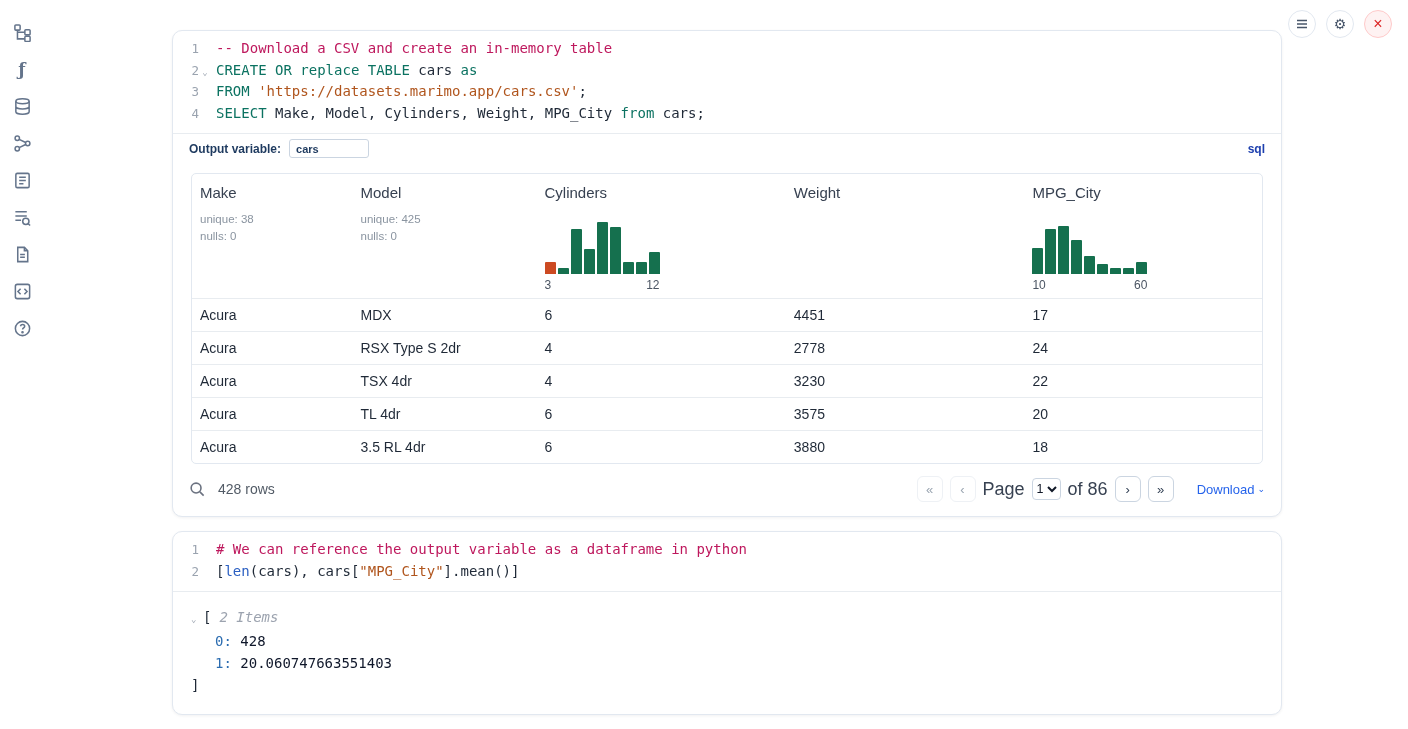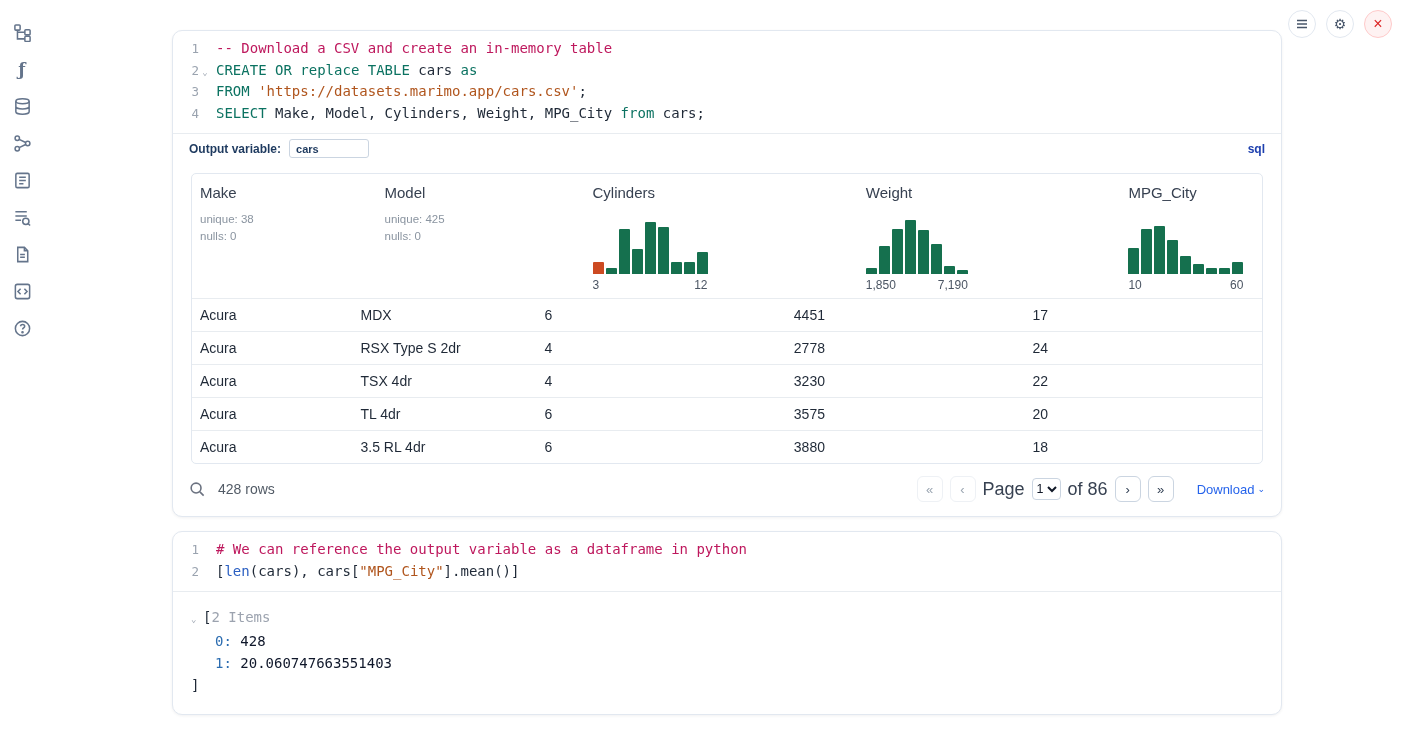--- a/index.html
+++ b/index.html
@@ -32,21 +32,21 @@
 
   
   .ov-row { display:flex; align-items:center; gap:8px; border-top:1px solid #e8ecf0; padding:5px 16px; }
   .ov-label { font-size:12px; font-weight:bold; color:#1e3a5f; }
   .ov-input { width:80px; height:19px; border:1px solid #cbd5e1; border-radius:3px; font-size:11px; font-weight:bold; color:#1e3a5f; padding:0 6px; font-family:"Liberation Sans", sans-serif; }
   .lang-badge { margin-left:auto; font-size:12px; font-weight:bold; color:#1e40af; }
 
   
   .table-wrap { margin:10px 18px 0 18px; border:1px solid #e2e8f0; border-radius:5px; overflow:hidden; }
   .grid-cols { display:grid; grid-template-columns:15% 17.2% 23.3% 22.3% 22.2%; }
-  .table-head { height:124px;gap:24px; }
+  .table-head { height:124px; }
   .th { padding:10px 8px 6px 8px; display:flex; flex-direction:column; justify-content:space-between; }
   .col-name { font-size:15px; font-weight:500; color:#374151; }
   .col-stats { font-size:11.5px; color:#8a94a0; line-height:16.5px; margin-top:10px; flex:1; }
   .hist-wrap { margin-top:4px; }
   .hist { display:flex; align-items:flex-end; gap:2px; height:56px; }
   .bar { width:11px; background:#15704e; border-radius:1px 1px 0 0; }
   .bar-orange { background:#cc4a22; }
   .hist-labels { display:flex; justify-content:space-between; font-size:12px; color:#4b5563; margin-top:4px; width:115px; }
   .tr { height:33px; align-items:center; border-top:1px solid #e8ecf0; cursor:default; }
   .td { font-size:14px; color:#1f2937; padding:0 8px; white-space:nowrap; }
@@ -61,21 +61,21 @@
   .pg-text { font-size:18px; color:#374151; }
   .page-select { height:22px; border:1px solid #cbd5e1; border-radius:4px; font-size:12.5px; color:#111827; background:#fff; }
   .download-link { margin-left:16px; font-size:13px; color:#2563eb; cursor:pointer; display:inline-flex; align-items:center; gap:3px; }
   .download-link .chev { font-size:9px; }
 
   
   .py-output { border-top:1px solid #e8ecf0; padding:14px 0 18px 0; font-family:"DejaVu Sans Mono", monospace; font-size:14px; }
   .tree-line { line-height:22px; padding-left:18px; display:flex; align-items:baseline; }
   .tree-chevron { color:#9aa3af; font-size:9px; width:12px; display:inline-block; }
   .tree-bracket { color:#1f2937; }
-  .items-label { color:#9ca3af; }
+  .items-label { color:#9ca3af; font-style:italic; margin-left:8px; }
   .tree-entry { line-height:22px; padding-left:42px; }
   .tree-key { color:#2b6cb0; }
   .tree-val { color:#0f172a; }
   .tree-close { padding-left:18px; line-height:22px; color:#1f2937; }
 
   .search-icon { color:#6b7280; display:grid; place-items:center; cursor:pointer; }
 </style>
 </head>
 <body>
 
@@ -210,36 +210,20 @@
                 <div class="bar" style="height: 22px;"></div>
               </div>
               <div class="hist-labels" style="width: 115px;">
                 <span>3</span>
                 <span>12</span>
               </div>
             </div>
           </div>
           <div class="th">
             <div class="col-name">Weight</div>
-            <div class="hist-wrap">
-              <div class="hist">
-                <div class="bar" style="height: 6px;"></div>
-                <div class="bar" style="height: 28px;"></div>
-                <div class="bar" style="height: 45px;"></div>
-                <div class="bar" style="height: 54px;"></div>
-                <div class="bar" style="height: 44px;"></div>
-                <div class="bar" style="height: 30px;"></div>
-                <div class="bar" style="height: 8px;"></div>
-                <div class="bar" style="height: 4px;"></div>
-              </div>
-              <div class="hist-labels" style="width: 102px;">
-                <span>1,850</span>
-                <span>7,190</span>
-              </div>
-            </div>
           </div>
           <div class="th">
             <div class="col-name">MPG_City</div>
             <div class="hist-wrap">
               <div class="hist">
                 <div class="bar" style="height: 26px;"></div>
                 <div class="bar" style="height: 45px;"></div>
                 <div class="bar" style="height: 48px;"></div>
                 <div class="bar" style="height: 34px;"></div>
                 <div class="bar" style="height: 18px;"></div>

